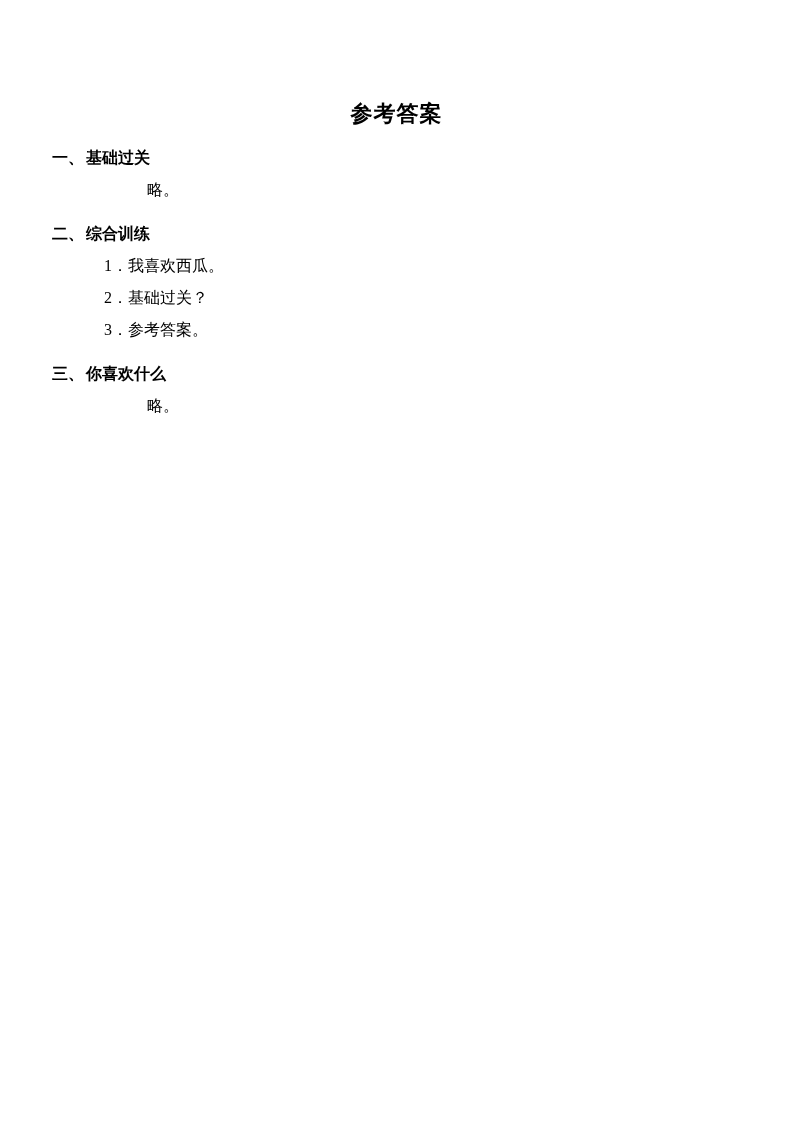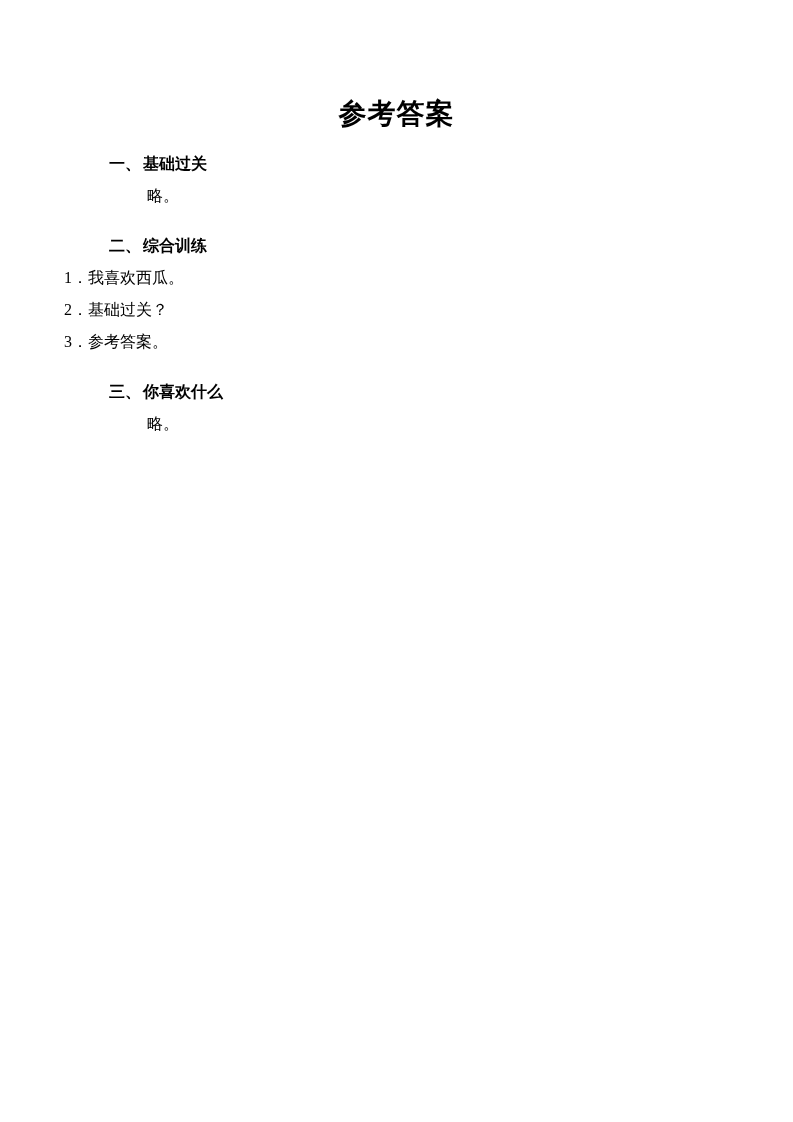--- a/index.html
+++ b/index.html
@@ -15,46 +15,46 @@
     color: #000000;
     font-family: "Liberation Serif", "DejaVu Serif", serif;
     overflow: hidden;
   }
   .doc-title {
     margin: 0;
     padding-top: 98px;
     height: 32px;
     line-height: 32px;
     text-align: center;
-    font-size: 28px;
+    font-size: 22px;
     font-weight: bold;
     font-family: "Liberation Sans", "DejaVu Sans", sans-serif;
     letter-spacing: 1px;
   }
   .line {
     margin: 0;
     height: 32px;
     line-height: 32px;
     font-size: 16px;
     white-space: nowrap;
   }
   .section-heading {
-    padding-left: 109px;
+    padding-left: 52px;
     font-weight: bold;
     font-family: "Liberation Sans", "DejaVu Sans", sans-serif;
-    margin-top: 18px;
+    margin-top: 12px;
   }
   .section-heading .sec-num {
     margin-right: 2px;
   }
   .note-line {
     padding-left: 147px;
   }
   .answer-item {
-    padding-left: 64px;
+    padding-left: 104px;
   }
   .answer-item .item-num {
     display: inline-block;
     min-width: 23px;
   }
 </style>
 </head>
 <body>
 
 <div class="page">

